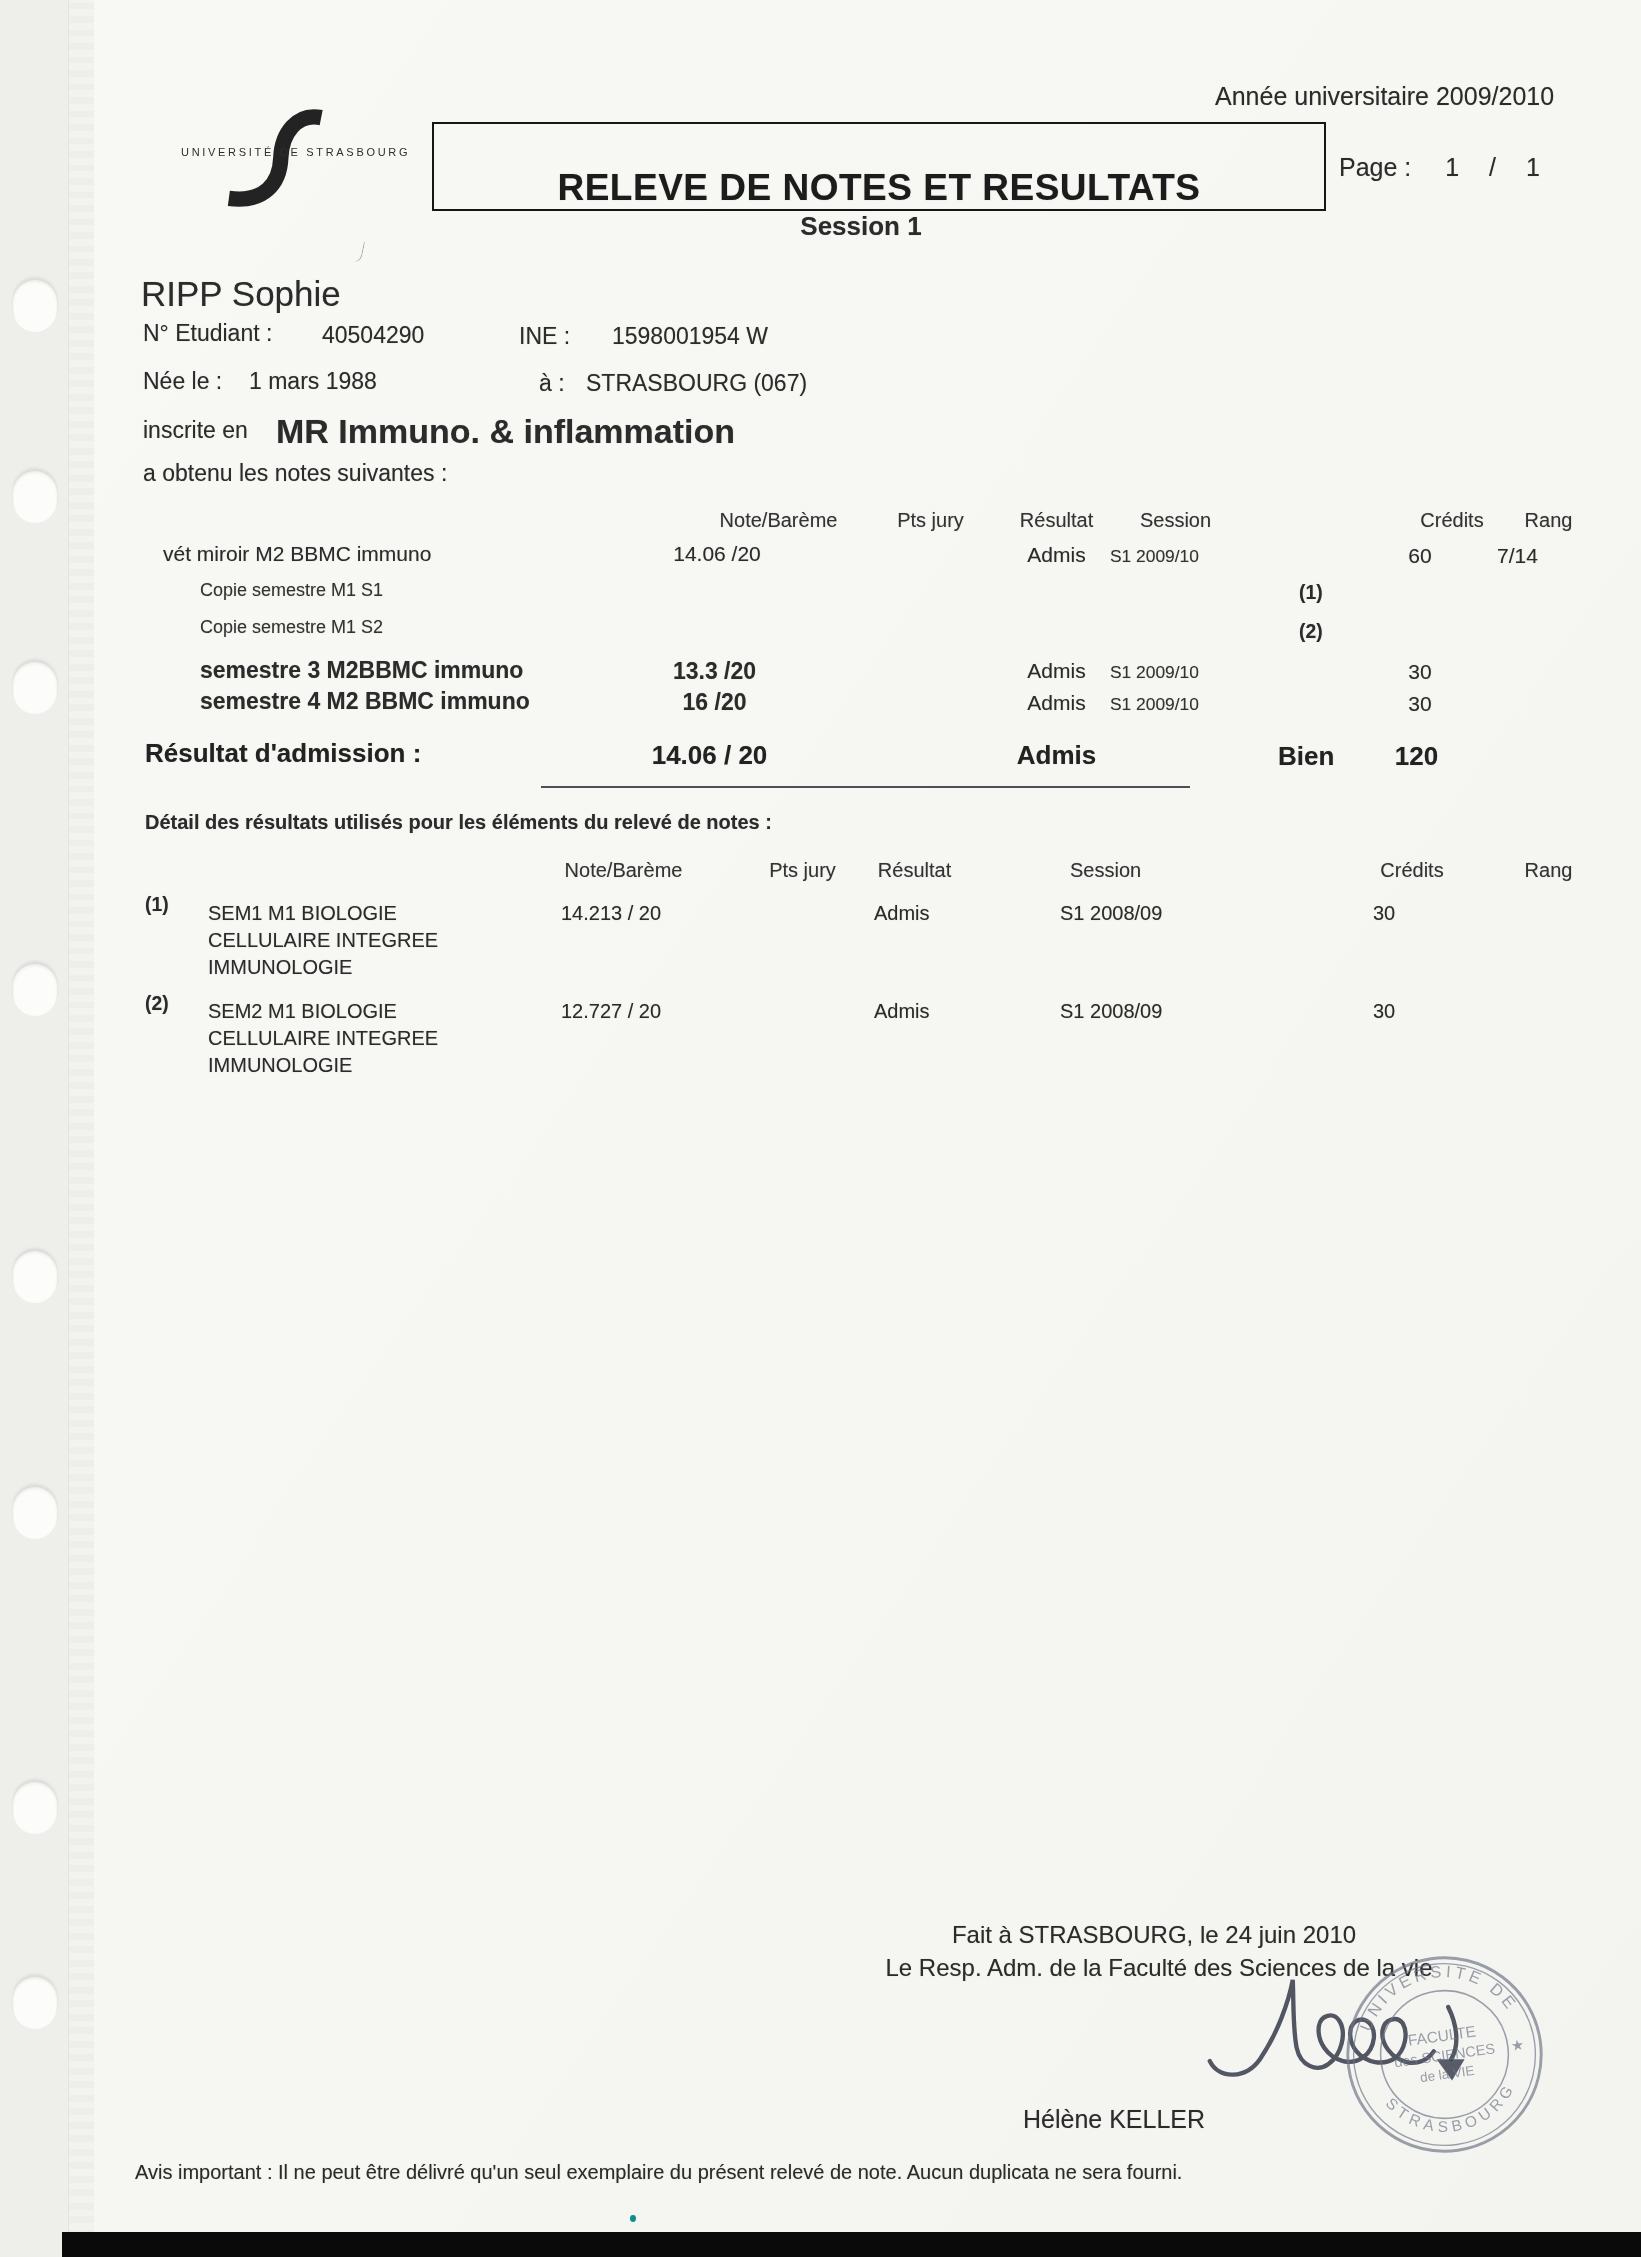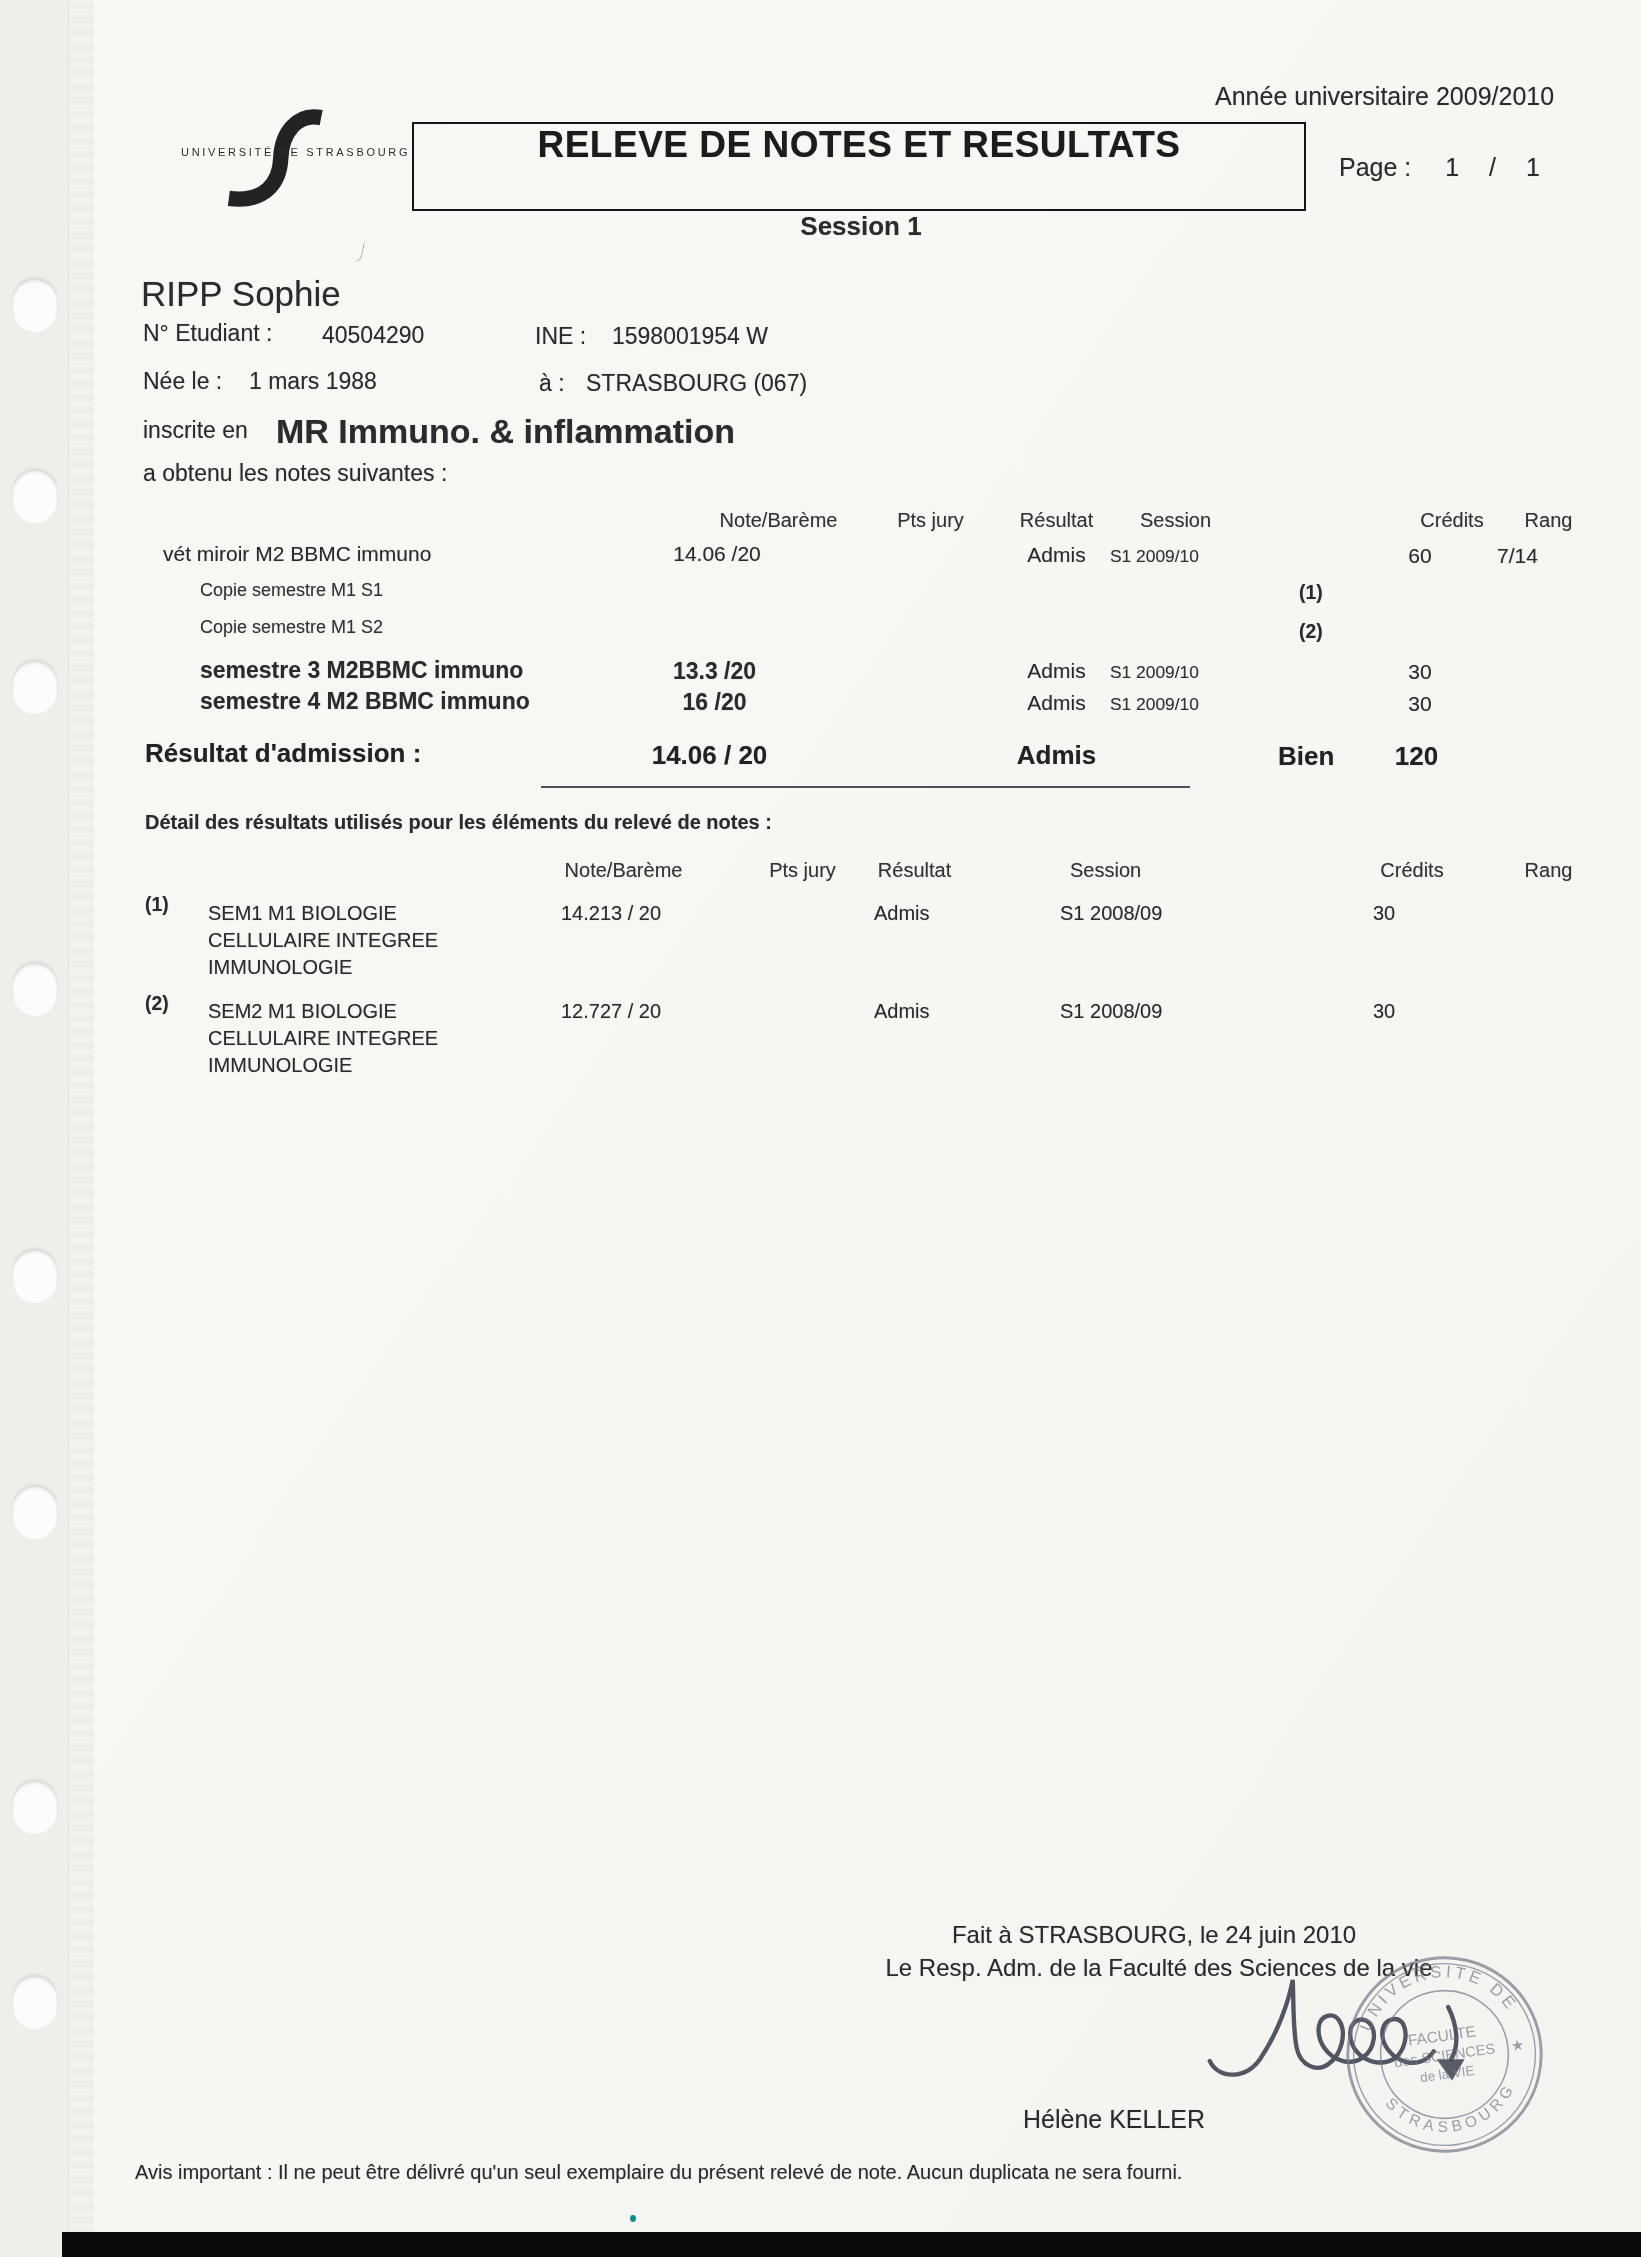--- a/index.html
+++ b/index.html
@@ -14,22 +14,22 @@
   .ctr{text-align:center;}
   .rgt{text-align:center;}
 
   
   .edge-strip{position:absolute;left:0;top:0;width:68px;height:2257px;background:#eeeeeb;border-right:1px solid #e3e3df;}
   .tape-strip{position:absolute;left:69px;top:0;width:25px;height:2257px;
     background:repeating-linear-gradient(0deg,#f1f1ee 0px,#f1f1ee 6.8px,#ebebe7 6.8px,#ebebe7 13.5px);opacity:.8;}
   .hole{position:absolute;left:12.6px;width:44px;height:52px;background:#fcfcfa;border-radius:23px;
     box-shadow:0 -2.9px 2.9px rgba(0,0,0,.08), inset 0 1.9px 2.9px rgba(0,0,0,.06);}
 
-  .title-box{position:absolute;left:412px;top:122px;width:890px;height:85px;
-    border:2.9px solid #161616;display:flex;align-items:flex-start;justify-content:center;}
+  .title-box{position:absolute;left:432px;top:122px;width:890px;height:85px;
+    border:2.9px solid #161616;display:flex;align-items:flex-end;justify-content:center;}
   .title-text{font-size:37px;font-weight:bold;letter-spacing:0.5px;color:#1c1c1c;}
 
   .rule{position:absolute;background:#4c4f55;}
   .scan-bar{position:absolute;left:62px;right:0;top:2232px;height:25px;background:#0a0a0a;}
   .dot-teal{position:absolute;left:630px;top:2215px;width:5.8px;height:6.8px;background:#0e8f8a;border-radius:50%;}
   .pen-tick{position:absolute;left:353px;top:241px;width:8.7px;height:21px;
     border-right:1.9px solid #8f8f8d;border-radius:0 0 7.7px 0;transform:rotate(12deg);opacity:.8;}
 
   .lbl{font-size:23px;}
   .f-small-session{font-size:17.4px;color:#333;}
@@ -76,21 +76,21 @@
   </div>
 
   <div class="abs ctr soft" style="left:668px;top:211px;width:386px;font-size:26px;font-weight:bold">Session 1</div>
 
   <div class="pen-tick"></div>
 
   <div class="abs soft" style="left:141px;top:274px;font-size:35px;font-weight:normal">RIPP Sophie</div>
 
   <div class="abs lbl soft" style="left:143px;top:320px">N° Etudiant :</div>
   <div class="abs lbl soft" style="left:322px;top:322px">40504290</div>
-  <div class="abs lbl soft" style="left:535px;top:323px">INE :</div>
+  <div class="abs lbl soft" style="left:519px;top:323px">INE :</div>
   <div class="abs lbl soft" style="left:612px;top:323px">1598001954 W</div>
 
   <div class="abs lbl soft" style="left:143px;top:368px">Née le :</div>
   <div class="abs lbl soft" style="left:249px;top:368px">1 mars 1988</div>
   <div class="abs lbl soft" style="left:539px;top:370px">à :</div>
   <div class="abs lbl soft" style="left:586px;top:370px">STRASBOURG (067)</div>
 
   <div class="abs lbl soft" style="left:143px;top:417px">inscrite en</div>
   <div class="abs soft" style="left:276px;top:412px;font-size:34px;font-weight:bold">MR Immuno. &amp; inflammation</div>
   <div class="abs lbl soft" style="left:143px;top:460px">a obtenu les notes suivantes :</div>

